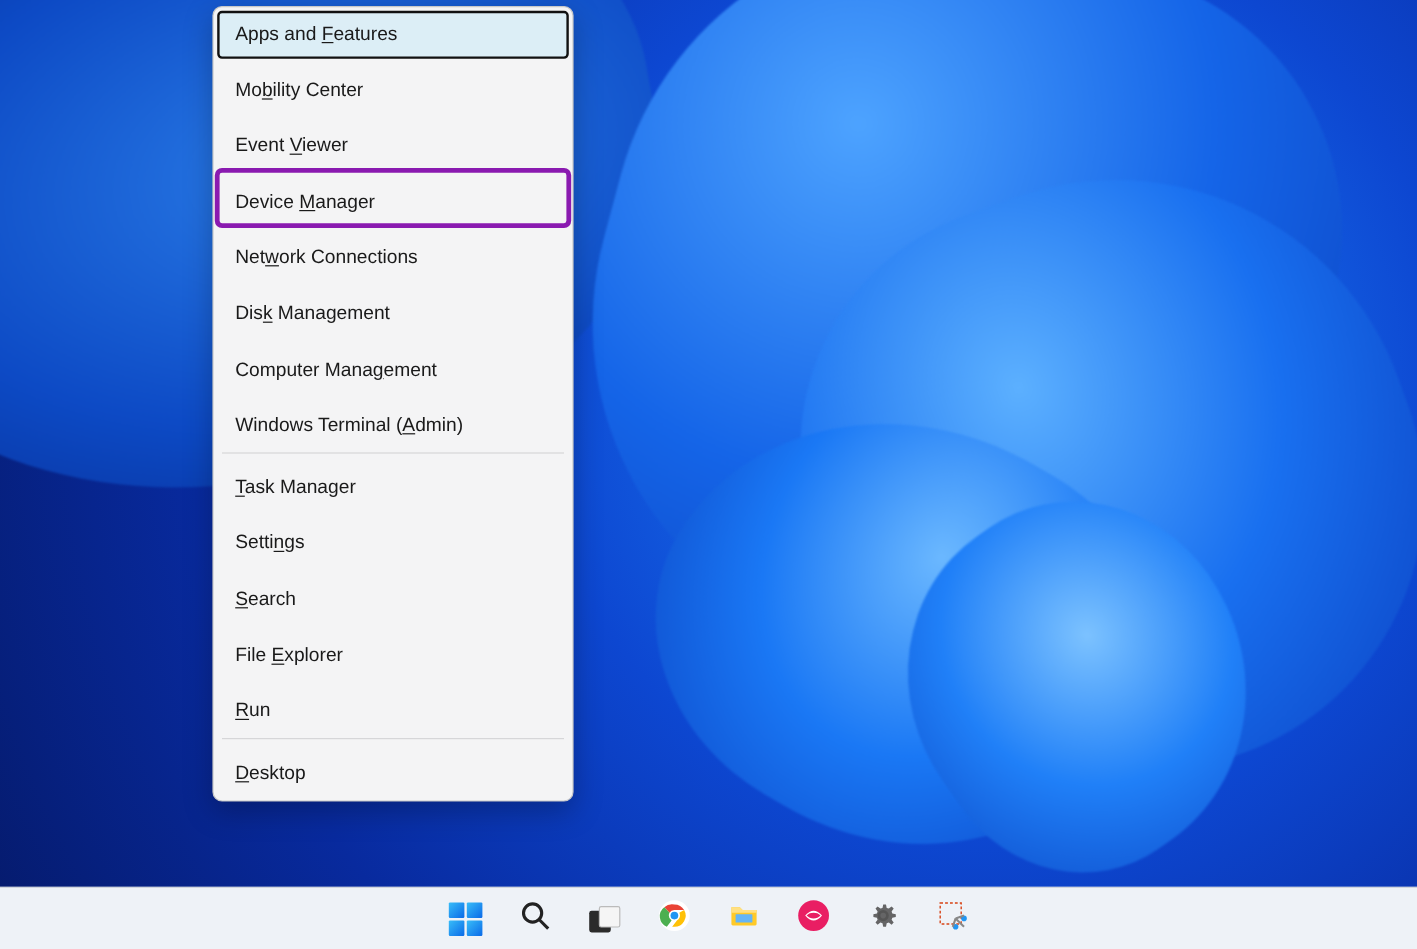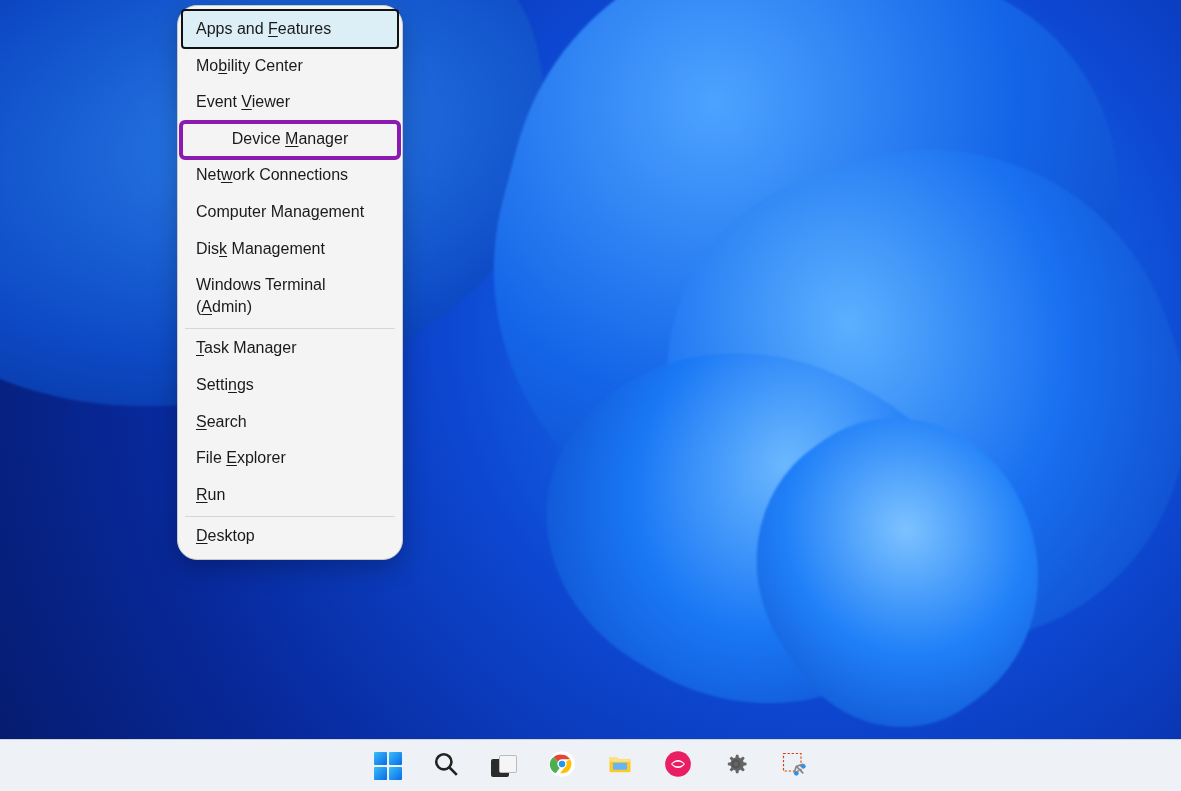--- a/index.html
+++ b/index.html
@@ -22,46 +22,45 @@
   .petal2 { width: 500px; height: 500px; left: 680px; top: 150px; background: radial-gradient(ellipse at 40% 30%, #5cb0ff 0%, #1970f0 50%, #0b40c0 100%); border-radius: 45% 55% 50% 60%; transform: rotate(-20deg);}
   .petal3 { width: 400px; height: 350px; left: 550px; top: 350px; background: radial-gradient(ellipse at 50% 30%, #6bb8ff 0%, #1a78f5 50%, #0c45c5 100%); border-radius: 60% 40% 55% 45%; transform: rotate(30deg);}
   .petal4 { width: 700px; height: 500px; left: -150px; top: -100px; background: radial-gradient(ellipse at 60% 50%, #2a7de8 0%, #0d4ac5 60%, #072e95 100%); border-radius: 55% 45% 50% 50%; transform: rotate(-10deg);}
   .petal5 { width: 300px; height: 280px; left: 750px; top: 430px; background: radial-gradient(ellipse at 40% 40%, #7cc2ff 0%, #2080f8 50%, #0d4ac8 100%); border-radius: 50% 60% 45% 55%; transform: rotate(55deg);}
   
   
   .context-menu {
     position: absolute;
     left: 177px;
     top: 5px;
-    width: 226px;
+    width: 301px;
     background: #f4f4f5;
     border: 1px solid #c8c8c8;
-    border-radius: 20px;
+    border-radius: 8px;
     box-shadow: 0 8px 24px rgba(0,0,0,0.25);
     padding: 3px 3px;
     font-size: 16px;
     color: #1a1a1a;
   }
   .menu-item {
-    padding: 6px 15px 9px 15px;
+    padding: 16px 15px 9px 15px;
     cursor: default;
     line-height: 1.35;
     border-radius: 4px;
     position: relative;
   }
   .menu-item.focused {
     border: 2px solid #111;
     background: #dceef6;
     padding: 7px 13px;
   }
   .menu-item.highlighted {
     outline: 4px solid #8a1ab0;
     outline-offset: -2px;
     border-radius: 4px;
-    text-align: center;
   }
   .menu-sep {
     height: 1px;
     background: #d6d6d8;
     margin: 2px 4px;
   }
   .underline { text-decoration: underline; text-underline-offset: 2px; }
   .chevron {
     position: absolute;
     right: 12px;
@@ -113,22 +112,22 @@
   <div class="bloom petal2"></div>
   <div class="bloom petal3"></div>
   <div class="bloom petal5"></div>
 
   <div class="context-menu" id="ctx">
       <div class="menu-item focused"><span>Apps and <span class="underline">F</span>eatures</span></div>
       <div class="menu-item"><span>Mo<span class="underline">b</span>ility Center</span></div>
       <div class="menu-item"><span>Event <span class="underline">V</span>iewer</span></div>
       <div class="menu-item highlighted"><span>Device <span class="underline">M</span>anager</span></div>
       <div class="menu-item"><span>Net<span class="underline">w</span>ork Connections</span></div>
+      <div class="menu-item"><span>Dis<span class="underline">k</span> Management</span></div>
       <div class="menu-item"><span>Computer Mana<span class="underline">g</span>ement</span></div>
-      <div class="menu-item"><span>Dis<span class="underline">k</span> Management</span></div>
       <div class="menu-item"><span>Windows Terminal (<span class="underline">A</span>dmin)</span></div>
       <div class="menu-sep"></div>
       <div class="menu-item"><span><span class="underline">T</span>ask Manager</span></div>
       <div class="menu-item"><span>Setti<span class="underline">n</span>gs</span></div>
       <div class="menu-item"><span><span class="underline">S</span>earch</span></div>
       <div class="menu-item"><span>File <span class="underline">E</span>xplorer</span></div>
       <div class="menu-item"><span><span class="underline">R</span>un</span></div>
       <div class="menu-sep"></div>
       <div class="menu-item"><span><span class="underline">D</span>esktop</span></div>
     </div>

